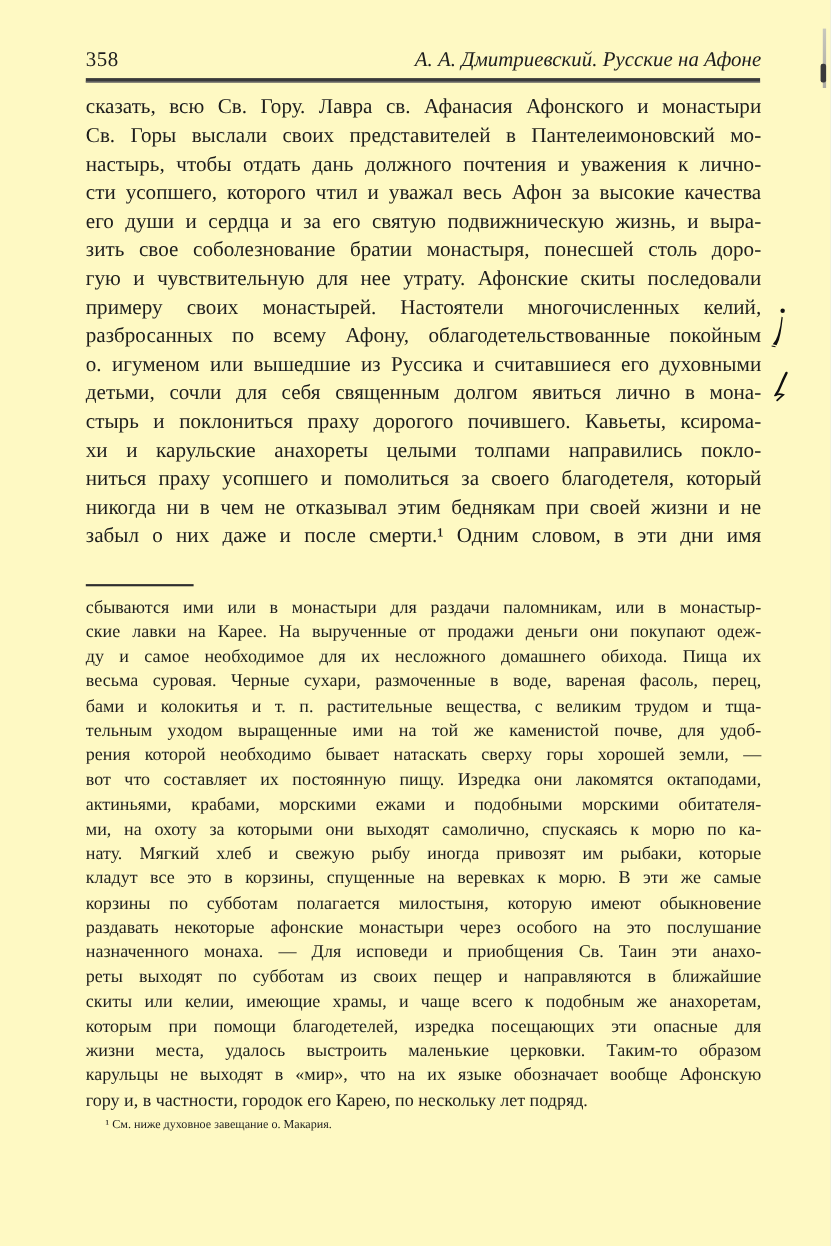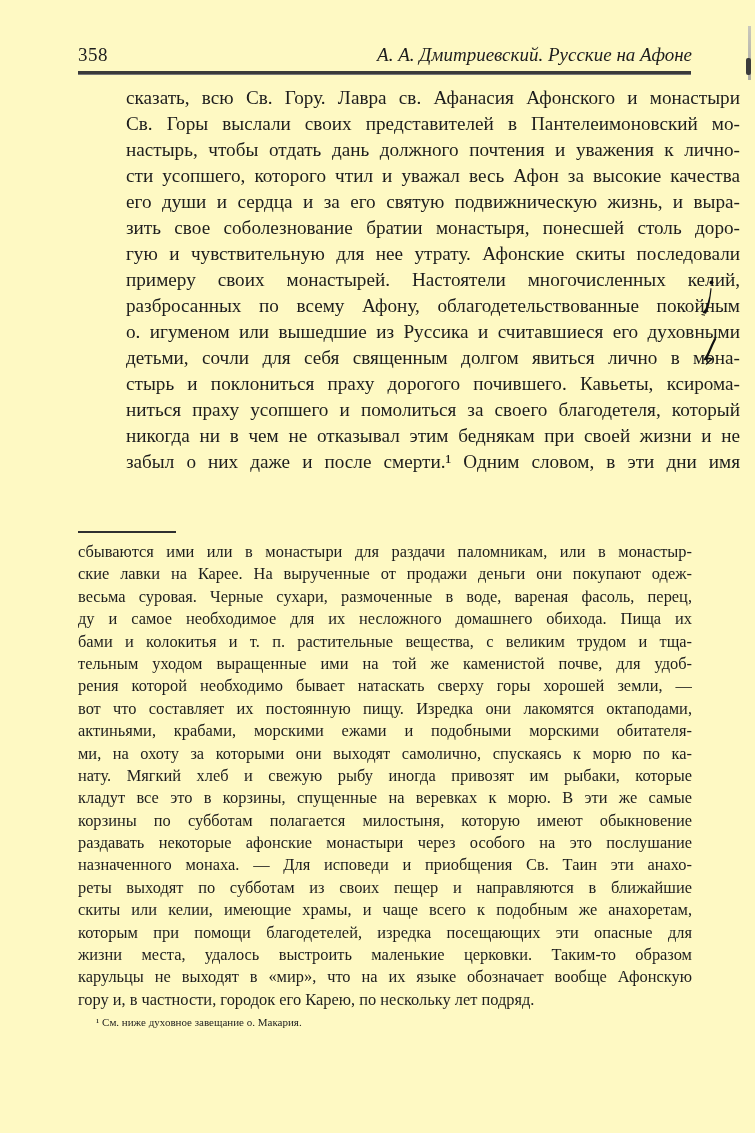--- a/index.html
+++ b/index.html
@@ -22,21 +22,21 @@
   .runtitle{
     position:absolute;left:0;right:0;top:0;text-align:right;
     font-style:italic;font-size:19px;
   }
   .head-rule{
     position:absolute;top:71px;left:78px;width:613px;height:3px;
     background:#3a3a3a;border-bottom:1px solid #777;
   }
   
   .bodytext{
-    position:absolute;top:85px;left:78px;width:614px;margin-left:48px;
+    position:absolute;top:85px;left:78px;width:614px;
   }
   .bline{
     height:26px;line-height:26px;font-size:19.2px;
     white-space:nowrap;
     text-align:justify;text-align-last:justify;
   }
   
   .fn-rule{
     position:absolute;top:531px;left:78px;width:98px;height:2px;
     background:#2f2f2f;
@@ -86,33 +86,34 @@
       <div class="bline">настырь, чтобы отдать дань должного почтения и уважения к лично-</div>
       <div class="bline">сти усопшего, которого чтил и уважал весь Афон за высокие качества</div>
       <div class="bline">его души и сердца и за его святую подвижническую жизнь, и выра-</div>
       <div class="bline">зить свое соболезнование братии монастыря, понесшей столь доро-</div>
       <div class="bline">гую и чувствительную для нее утрату. Афонские скиты последовали</div>
       <div class="bline">примеру своих монастырей. Настоятели многочисленных келий,</div>
       <div class="bline">разбросанных по всему Афону, облагодетельствованные покойным</div>
       <div class="bline">о. игуменом или вышедшие из Руссика и считавшиеся его духовными</div>
       <div class="bline">детьми, сочли для себя священным долгом явиться лично в мона-</div>
       <div class="bline">стырь и поклониться праху дорогого почившего. Кавьеты, ксирома-</div>
+      <div class="bline">хи и карульские анахореты целыми толпами направились покло-</div>
       <div class="bline">ниться праху усопшего и помолиться за своего благодетеля, который</div>
       <div class="bline">никогда ни в чем не отказывал этим беднякам при своей жизни и не</div>
       <div class="bline">забыл о них даже и после смерти.¹ Одним словом, в эти дни имя</div>
     </div>
 
   <div class="fn-rule"></div>
 
   <div class="fntext">
     <div>
         <div class="fline">сбываются ими или в монастыри для раздачи паломникам, или в монастыр-</div>
         <div class="fline">ские лавки на Карее. На вырученные от продажи деньги они покупают одеж-</div>
+        <div class="fline">ду и самое необходимое для их несложного домашнего обихода. Пища их</div>
         <div class="fline">весьма суровая. Черные сухари, размоченные в воде, вареная фасоль, перец,</div>
-        <div class="fline">ду и самое необходимое для их несложного домашнего обихода. Пища их</div>
         <div class="fline">бами и колокитья и т. п. растительные вещества, с великим трудом и тща-</div>
         <div class="fline">тельным уходом выращенные ими на той же каменистой почве, для удоб-</div>
         <div class="fline">рения которой необходимо бывает натаскать сверху горы хорошей земли, —</div>
         <div class="fline">вот что составляет их постоянную пищу. Изредка они лакомятся октаподами,</div>
         <div class="fline">актиньями, крабами, морскими ежами и подобными морскими обитателя-</div>
         <div class="fline">ми, на охоту за которыми они выходят самолично, спускаясь к морю по ка-</div>
         <div class="fline">нату. Мягкий хлеб и свежую рыбу иногда привозят им рыбаки, которые</div>
         <div class="fline">кладут все это в корзины, спущенные на веревках к морю. В эти же самые</div>
         <div class="fline">корзины по субботам полагается милостыня, которую имеют обыкновение</div>
         <div class="fline">раздавать некоторые афонские монастыри через особого на это послушание</div>

